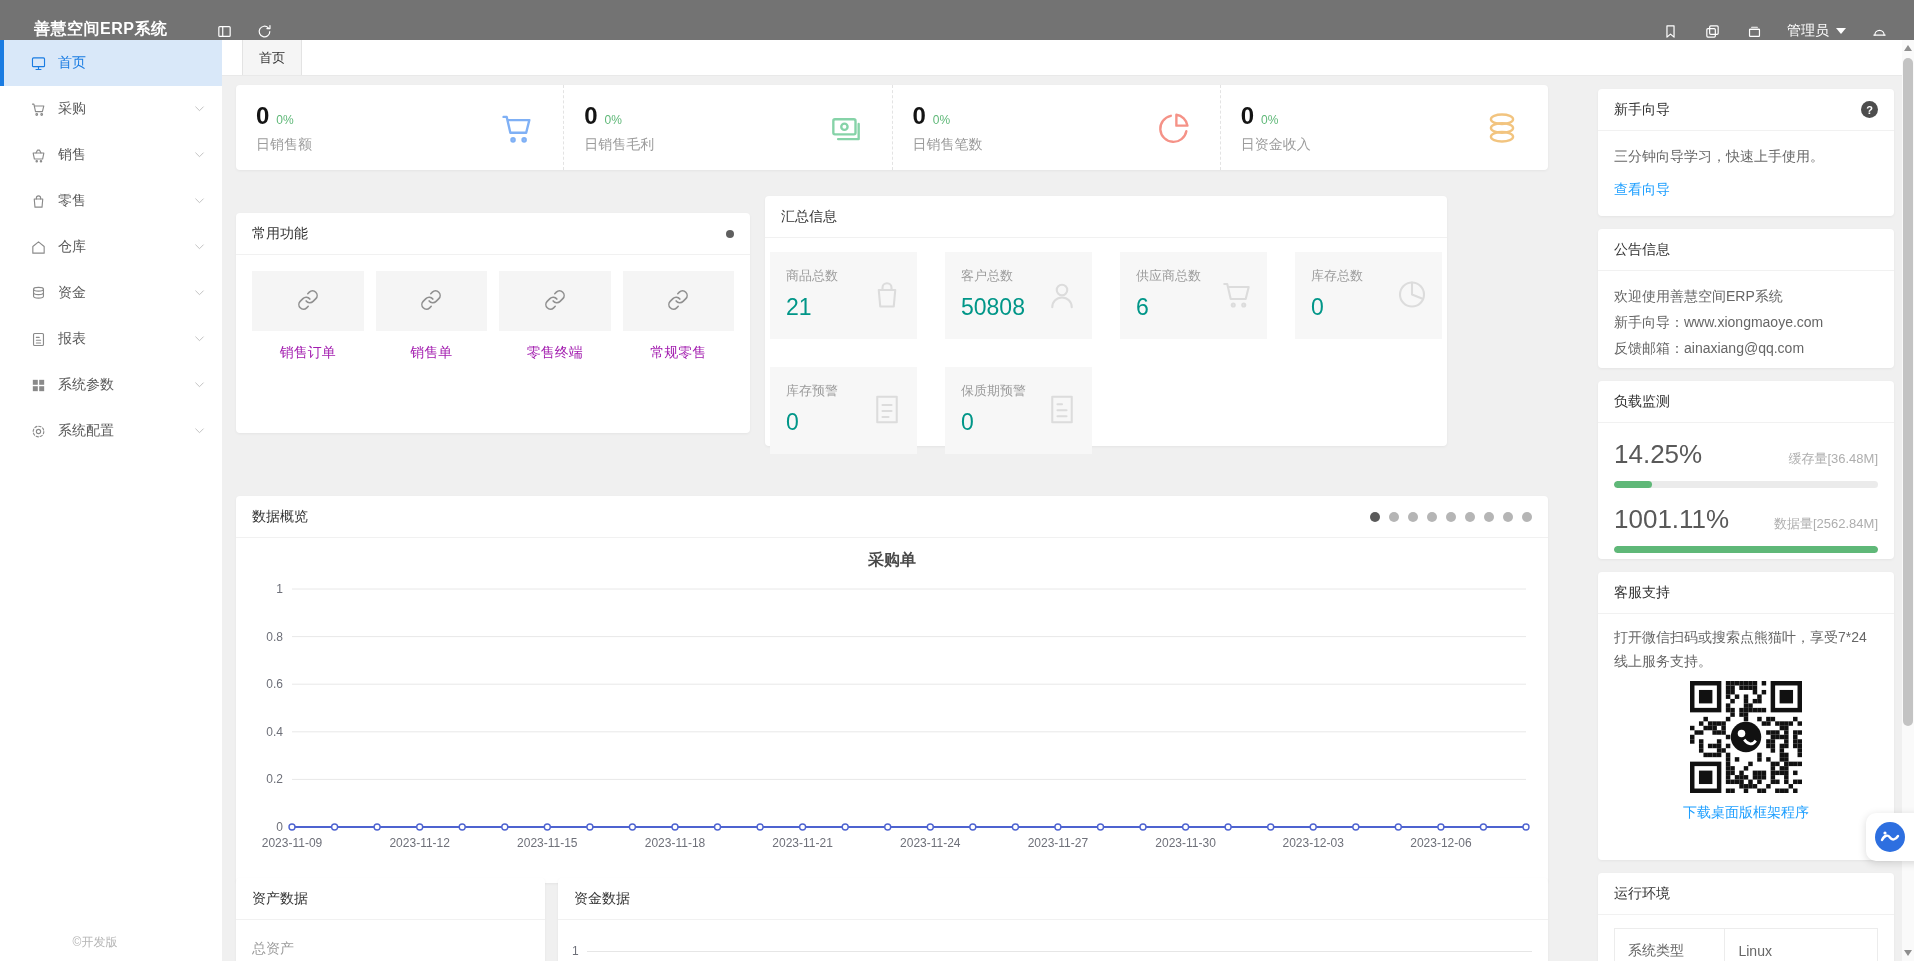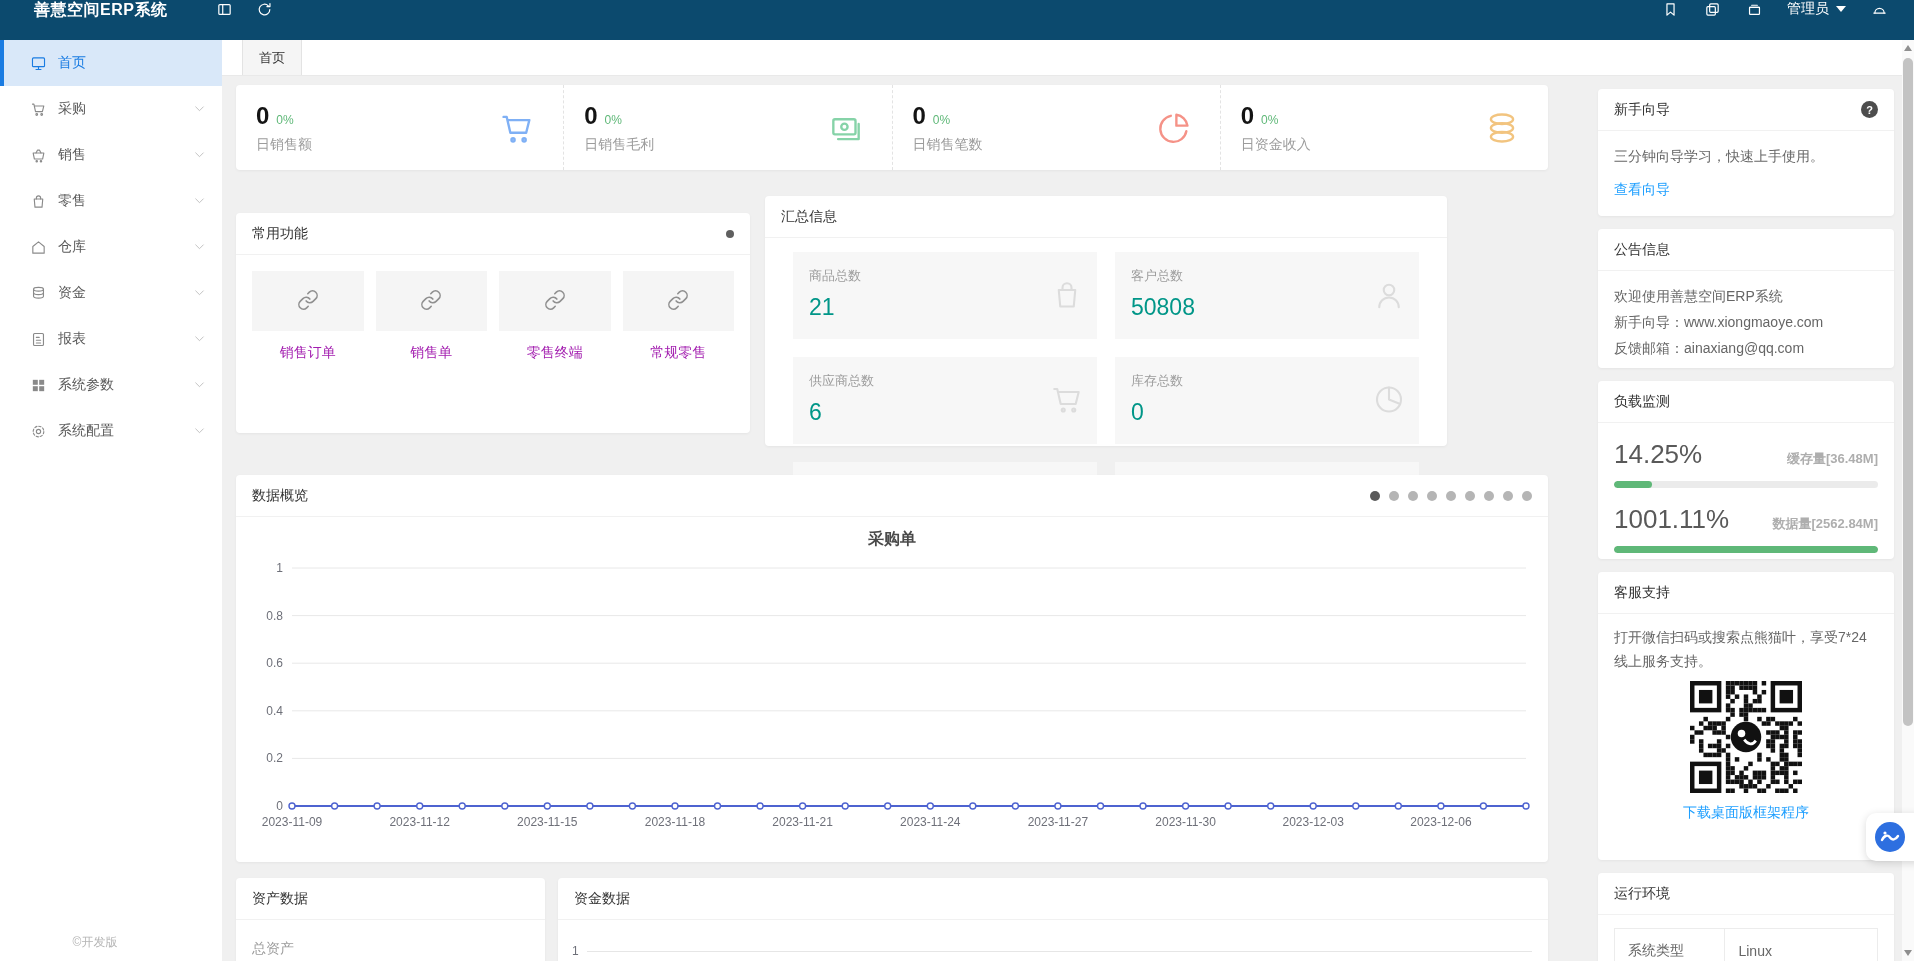--- a/index.html
+++ b/index.html
@@ -1,21 +1,21 @@
 <!DOCTYPE html>
 <html><head>
 <meta charset="utf-8">
 <style>
   * { margin:0; padding:0; box-sizing:border-box; }
   html,body { width:1914px; height:961px; overflow:hidden; }
   body { font-family:"Liberation Sans","DejaVu Sans",sans-serif; font-size:14px; color:#333; background:#f0f0f0; }
   #app { position:relative; width:1914px; height:961px; overflow:hidden; background:#f0f0f0; }
 
   
-  .topbar { position:absolute; top:0; left:0; right:0; height:40px; background:#0c4a6e; display:flex; align-items:flex-start; color:#fff; }
+  .topbar { position:absolute; top:0; left:0; right:0; height:40px; background:#737373; display:flex; align-items:flex-end; color:#fff; }
   .topbar .brand { font-size:16px; font-weight:bold; margin-left:34px; letter-spacing:.5px; }
   .tb-icon { width:18px; height:18px; display:inline-flex; align-items:center; justify-content:center; cursor:pointer; }
   .tb-icon svg { width:17px; height:17px; stroke:#fff; fill:none; stroke-width:1.7; stroke-linecap:round; stroke-linejoin:round; }
   .tb-left-icons { display:flex; gap:22px; margin-left:48px; }
   .tb-right { margin-left:auto; display:flex; align-items:center; gap:24px; margin-right:26px; }
   .tb-user { display:flex; align-items:center; gap:7px; font-size:14px; cursor:pointer; }
   .caret-down { width:0; height:0; border-left:5px solid transparent; border-right:5px solid transparent; border-top:6px solid #fff; display:inline-block; }
 
   
   .sidebar { position:absolute; top:40px; left:0; width:222px; bottom:0; background:#fff; }
@@ -54,29 +54,29 @@
   .quick-card { left:14px; top:137px; width:514px; height:220px; }
   .hd-dot { width:8px; height:8px; border-radius:50%; background:#5f5f5f; }
   .quick-body { display:flex; gap:12px; padding:16px; }
   .qtile { flex:1; cursor:pointer; }
   .qbox { height:60px; background:#f5f5f5; display:flex; align-items:center; justify-content:center; }
   .qbox svg { width:22px; height:22px; stroke:#8f8f8f; fill:none; stroke-width:1.7; stroke-linecap:round; stroke-linejoin:round; }
   .qlbl { text-align:center; margin-top:13px; font-size:14px; color:#a21caf; }
 
   
   .summary-card { left:543px; top:120px; width:682px; height:250px; }
-  .sum-body { display:grid; grid-template-columns:1fr 1fr; gap:18px; padding:14px 28px; }
+  .sum-body { display:grid; grid-template-columns:1fr 1fr 1fr 1fr; gap:28px; padding:14px 5px; }
   .stile { position:relative; background:#f7f7f7; height:87px; padding:15px 16px; }
   .stile .slbl { font-size:13px; color:#9c9c9c; }
   .stile .sval { font-size:23px; color:#009688; margin-top:9px; }
   .stile .sic { position:absolute; right:12px; top:50%; transform:translateY(-50%); }
   .stile .sic svg { width:36px; height:36px; stroke:#dcdcdc; fill:none; stroke-width:1.4; stroke-linecap:round; stroke-linejoin:round; }
 
   
-  .overview-card { left:14px; top:399px; width:1312px; height:387px; }
+  .overview-card { left:14px; top:420px; width:1312px; height:387px; }
   .dots { display:flex; gap:9px; }
   .dot { width:10px; height:10px; border-radius:50%; background:#b5b5b5; cursor:pointer; }
   .dot.active { background:#5a5a5a; }
   .chart-wrap { position:relative; padding:4px 8px 0 8px; }
   .chart-title { text-align:center; font-size:16px; font-weight:bold; color:#4a4a4a; margin-top:8px; }
   .tick { font-size:12px; fill:#6e7079; }
 
   
   .asset-card { left:14px; top:802px; width:309px; height:150px; }
   .fund-card { left:336px; top:802px; width:990px; height:150px; }
@@ -90,21 +90,21 @@
   .rcard { position:relative; background:#fff; border-radius:4px; box-shadow:0 1px 3px rgba(0,0,0,.05); margin-top:13px; }
   .help-badge { width:17px; height:17px; border-radius:50%; background:#4d4d4d; color:#fff; font-size:11px; font-weight:bold; display:flex; align-items:center; justify-content:center; cursor:pointer; }
   .help-badge::before { content:"?"; }
   .guide-body { padding:14px 16px; font-size:14px; color:#666; line-height:22px; }
   .blue-link { color:#1E9FFF; cursor:pointer; display:inline-block; margin-top:11px; font-size:14px; }
   .ann-body { padding:12px 16px; font-size:14px; color:#666; }
   .ann-body div { line-height:26px; }
   .metric { padding:0 16px; margin-top:16px; }
   .metric-row { display:flex; align-items:baseline; justify-content:space-between; }
   .metric-val { font-size:26px; color:#595959; }
-  .metric-lbl { font-size:13px; color:#aeaeae;font-weight:bold; }
+  .metric-lbl { font-size:13px; color:#aeaeae; }
   .bar-track { margin-top:11px; height:7px; border-radius:4px; background:#ebebeb; overflow:hidden; }
   .bar-fill { height:100%; border-radius:4px; background:#5FB878; }
   .support-body { padding:11px 16px 12px; font-size:14px; color:#666; line-height:24px; }
   .qr-wrap { display:flex; justify-content:center; margin-top:8px; }
   .qr-wrap svg { width:112px; height:112px; }
   .dl-link { display:block; text-align:center; color:#1E9FFF; font-size:14px; margin-top:7px; cursor:pointer; }
   .env-body { padding:13px 16px; }
   .env-table { width:100%; border-collapse:collapse; }
   .env-table td { border:1px solid #ececec; height:44px; font-size:14px; color:#666; padding-left:13px; }
   .env-table td.k { width:42%; }

